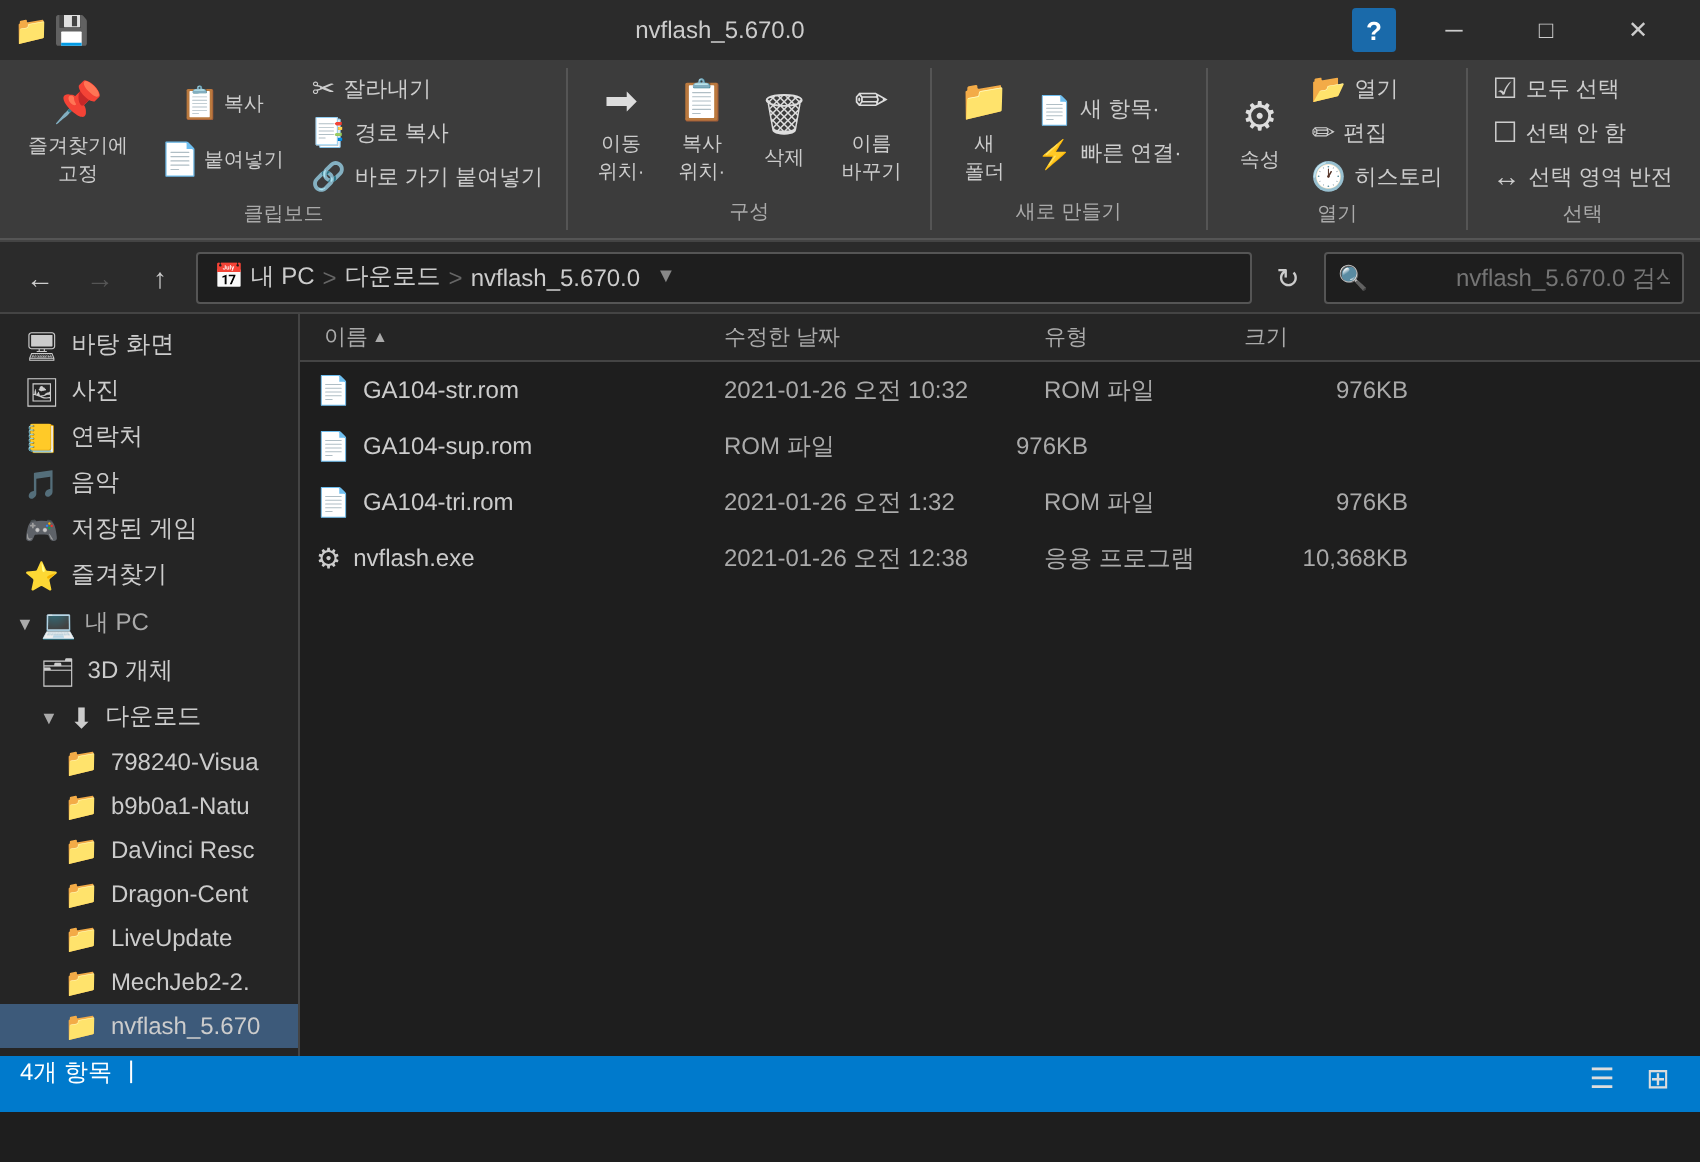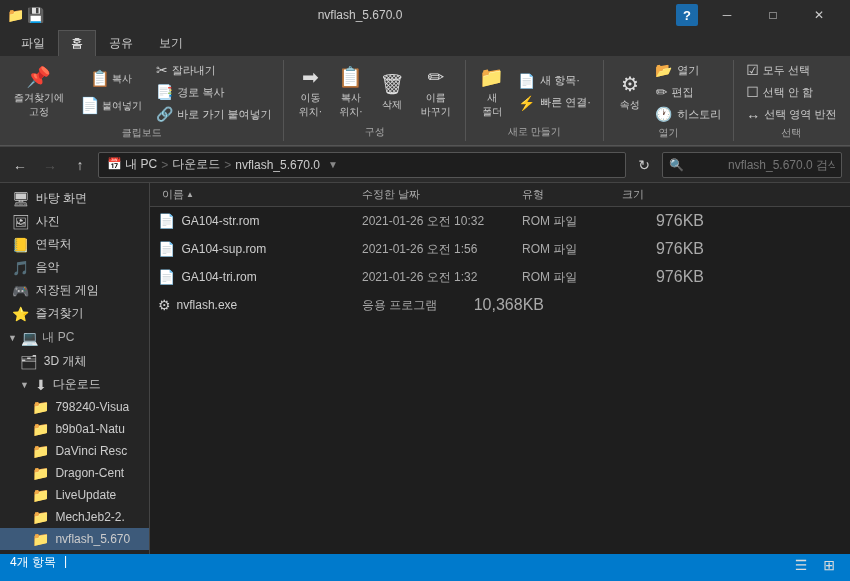--- a/index.html
+++ b/index.html
@@ -263,21 +263,21 @@
       display: flex;
       align-items: center;
       gap: 6px;
       font-size: 12px;
       color: #ccc;
     }
     .file-icon { font-size: 14px; }
     .file-name-text { overflow: hidden; text-overflow: ellipsis; white-space: nowrap; }
     .file-date { width: 160px; font-size: 12px; color: #aaa; padding: 0 4px; }
     .file-type { width: 100px; font-size: 12px; color: #aaa; padding: 0 4px; }
-    .file-size { width: 90px; font-size: 16px; color: #aaa; text-align: right; padding: 0 4px; }
+    .file-size { width: 90px; font-size: 12px; color: #aaa; text-align: right; padding: 0 4px; }
 
     
     #status-bar {
       background: #007acc;
       height: 28px;
       display: flex;
       align-items: flex-start;
       padding: 0 10px;
       gap: 8px;
       font-size: 12px;
@@ -311,26 +311,20 @@
   <div class="title-bar-title">nvflash_5.670.0</div>
   <div class="help-btn">?</div>
   <div class="title-bar-controls">
     <div class="title-bar-btn">─</div>
     <div class="title-bar-btn">□</div>
     <div class="title-bar-btn close">✕</div>
   </div>
 </div>
 
 <div id="ribbon">
-  <div id="ribbon-tabs">
-    <div class="ribbon-tab">파일</div>
-    <div class="ribbon-tab active">홈</div>
-    <div class="ribbon-tab">공유</div>
-    <div class="ribbon-tab">보기</div>
-  </div>
   <div id="ribbon-content">
 
     <div class="ribbon-group">
       <div class="ribbon-group-content">
         <div class="ribbon-btn">
           <span class="btn-icon">📌</span>
           <span class="btn-label">즐겨찾기에<br>고정</span>
         </div>
         <div class="ribbon-column">
           <div class="ribbon-btn" style="flex-direction:row; min-width:auto; padding:3px 6px;">
@@ -563,38 +557,38 @@
       </div>
       <div class="file-date">2021-01-26 오전 10:32</div>
       <div class="file-type">ROM 파일</div>
       <div class="file-size">976KB</div>
     </div>
         <div class="file-row">
       <div class="file-name">
         <span class="file-icon">📄</span>
         <span class="file-name-text">GA104-sup.rom</span>
       </div>
-      <div class="file-date">2021-01-26 오전 1:56</div>
       <div class="file-type">ROM 파일</div>
       <div class="file-size">976KB</div>
     </div>
         <div class="file-row">
       <div class="file-name">
         <span class="file-icon">📄</span>
         <span class="file-name-text">GA104-tri.rom</span>
       </div>
       <div class="file-date">2021-01-26 오전 1:32</div>
       <div class="file-type">ROM 파일</div>
       <div class="file-size">976KB</div>
     </div>
         <div class="file-row">
       <div class="file-name">
         <span class="file-icon">⚙</span>
         <span class="file-name-text">nvflash.exe</span>
       </div>
+      <div class="file-date">2021-01-26 오전 12:38</div>
       <div class="file-type">응용 프로그램</div>
       <div class="file-size">10,368KB</div>
     </div>
       </div>
   </div>
 </div>
 
 <div id="status-bar">
   <span>4개 항목</span>
   <span>|</span>

